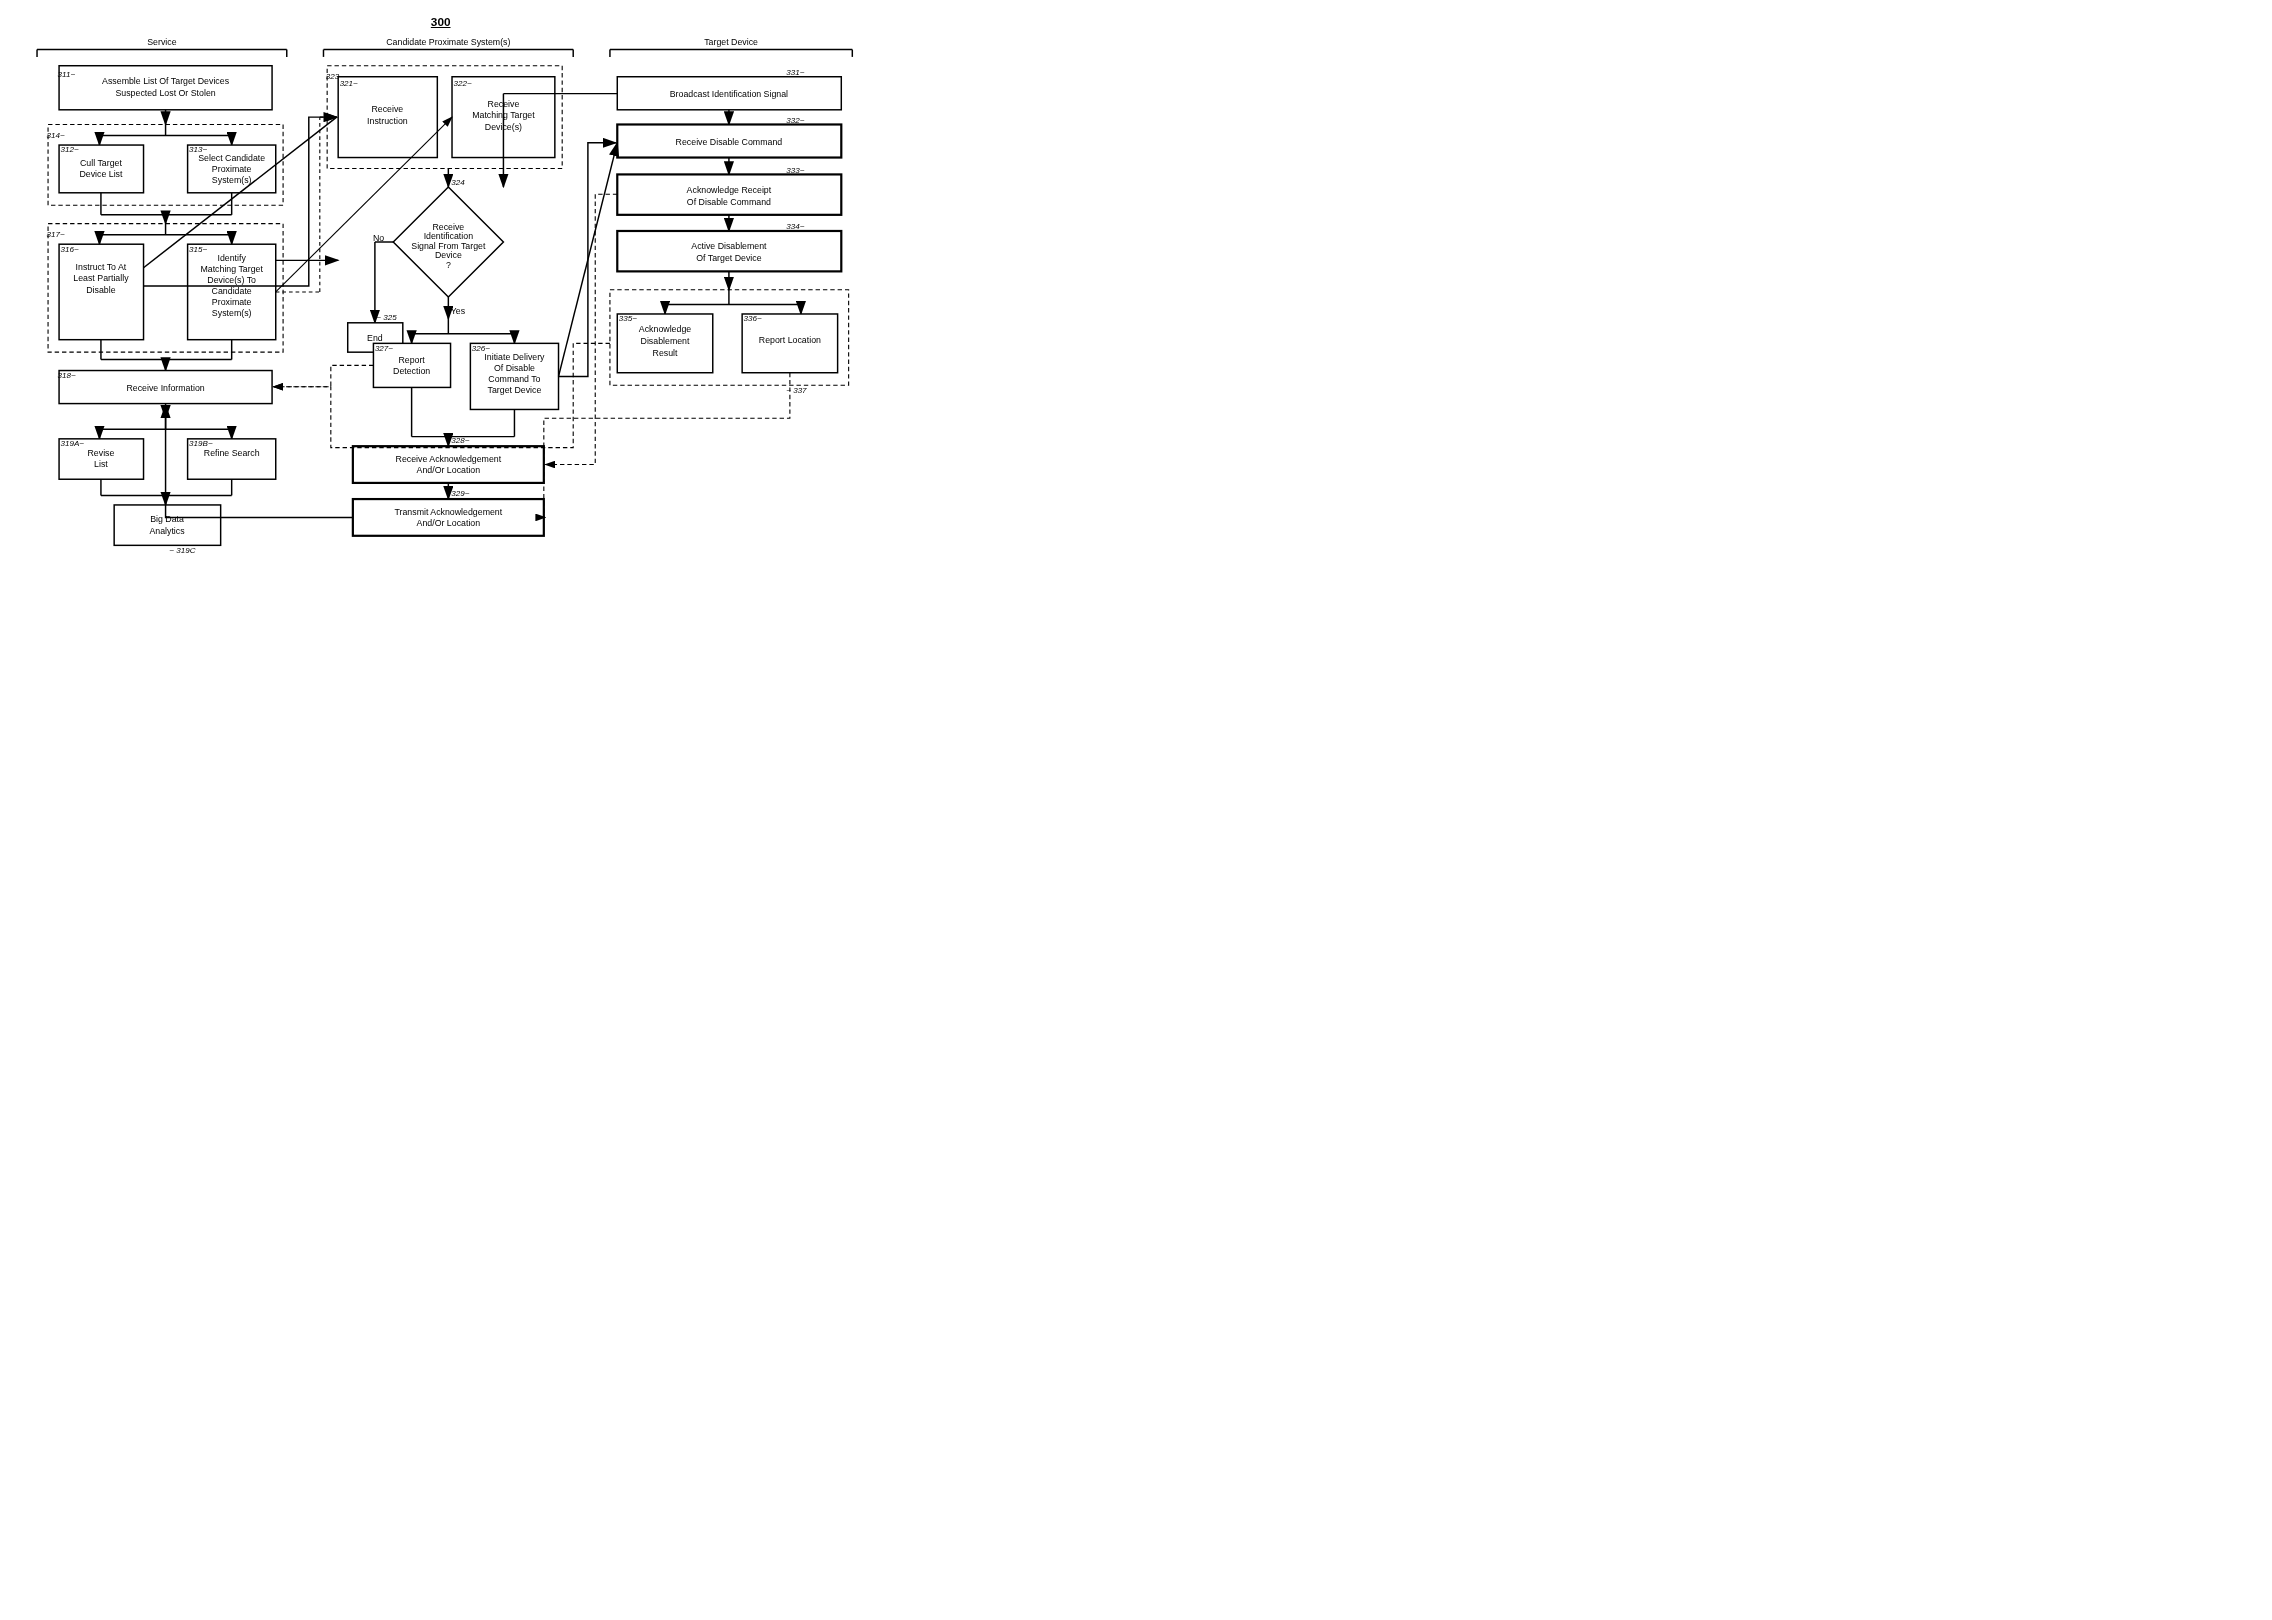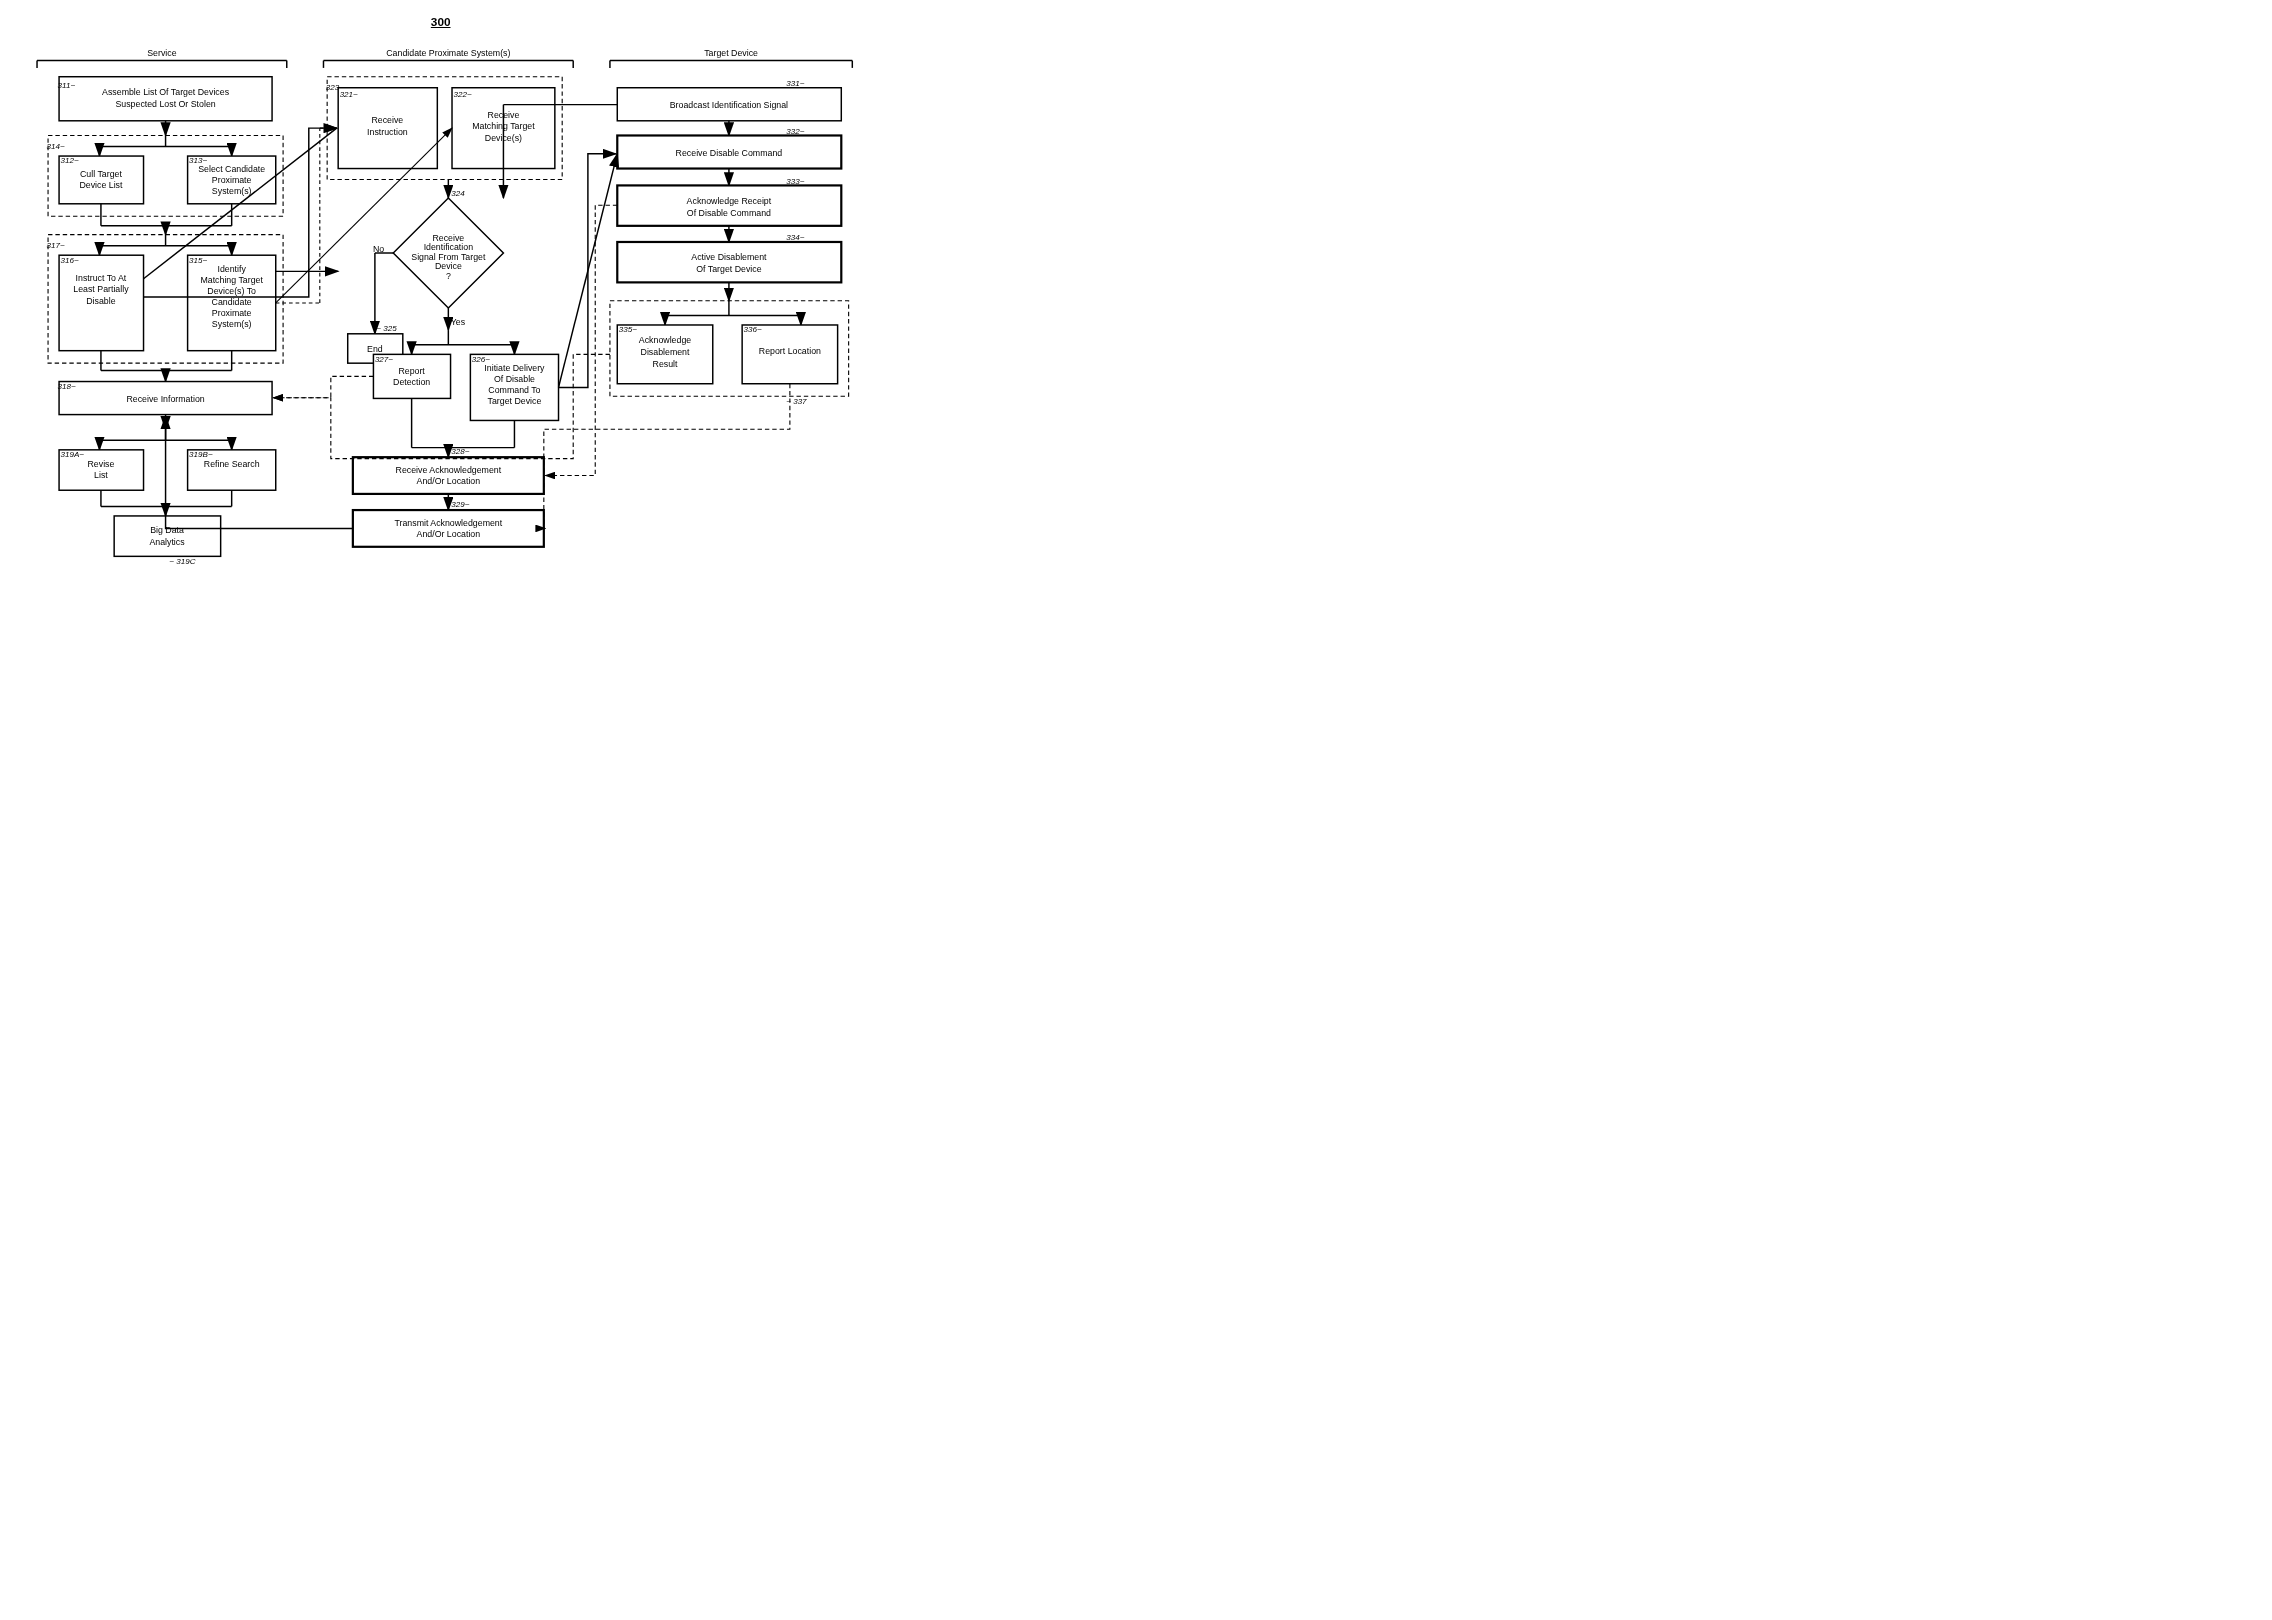--- a/index.html
+++ b/index.html
@@ -14,21 +14,20 @@
     .diagram-container {
       position: relative;
       width: 852px;
       min-height: 632px;
     }
     .diagram-title {
       text-align: center;
       font-size: 11.8px;
       font-weight: bold;
       text-decoration: underline;
-      margin-bottom: 11px;
     }
     
     .main-svg {
       display: block;
       margin: 0 auto;
     }
     
     .box-rect {
       fill: #fff;
       stroke: #000;

